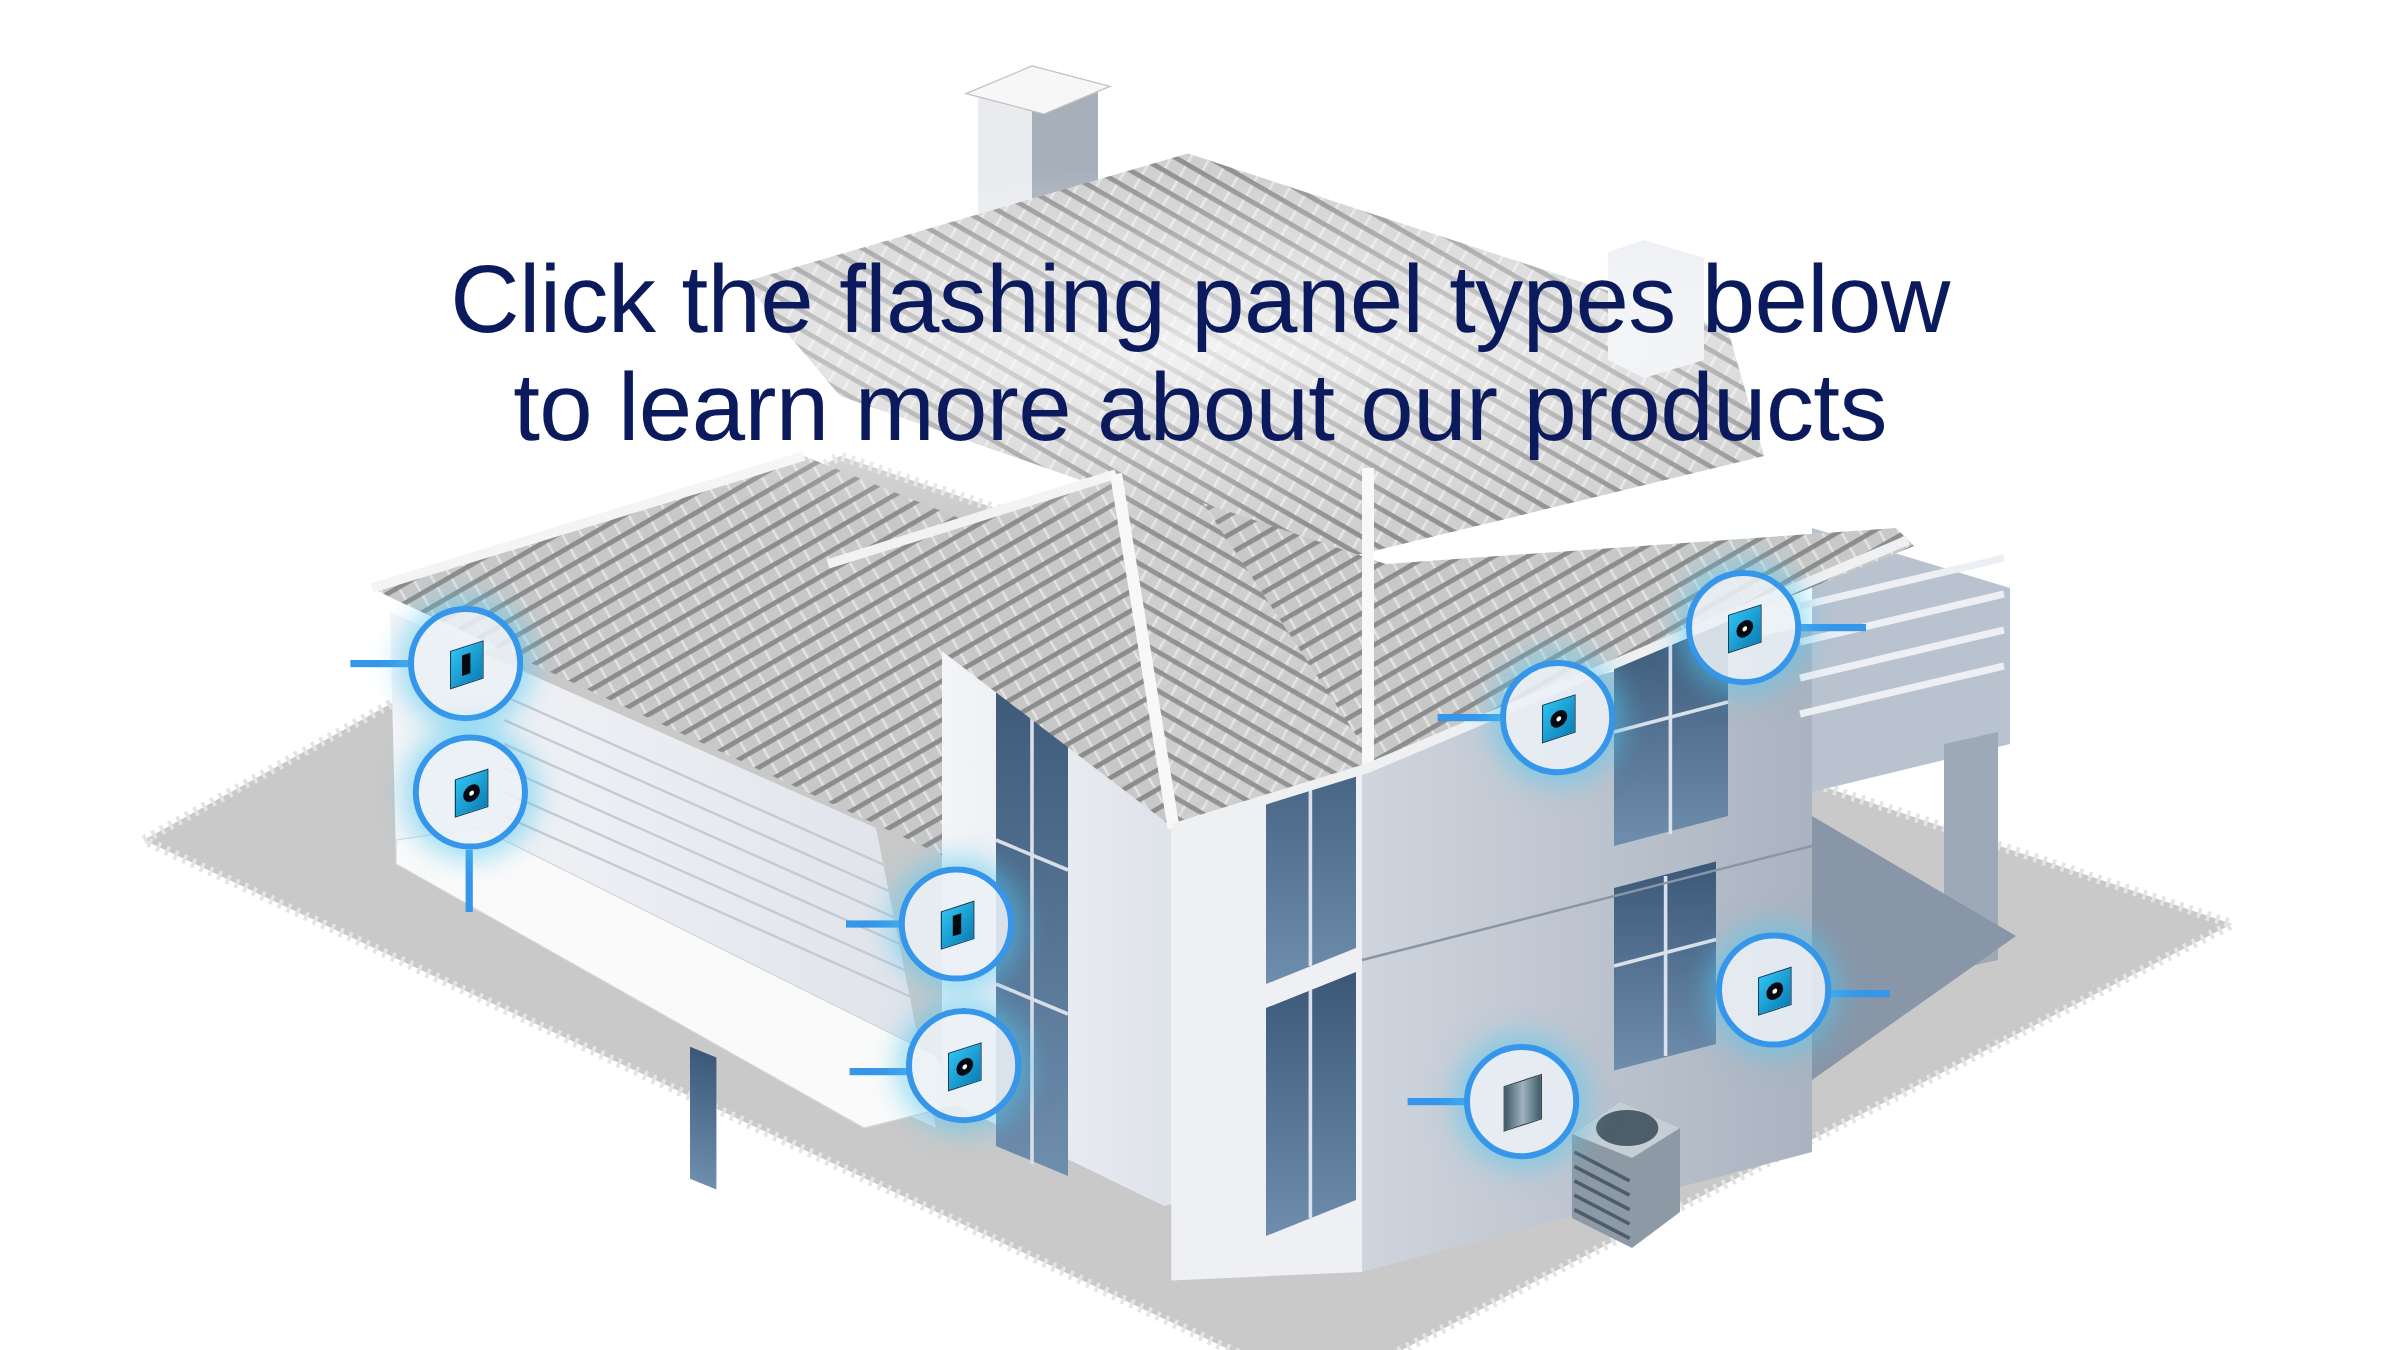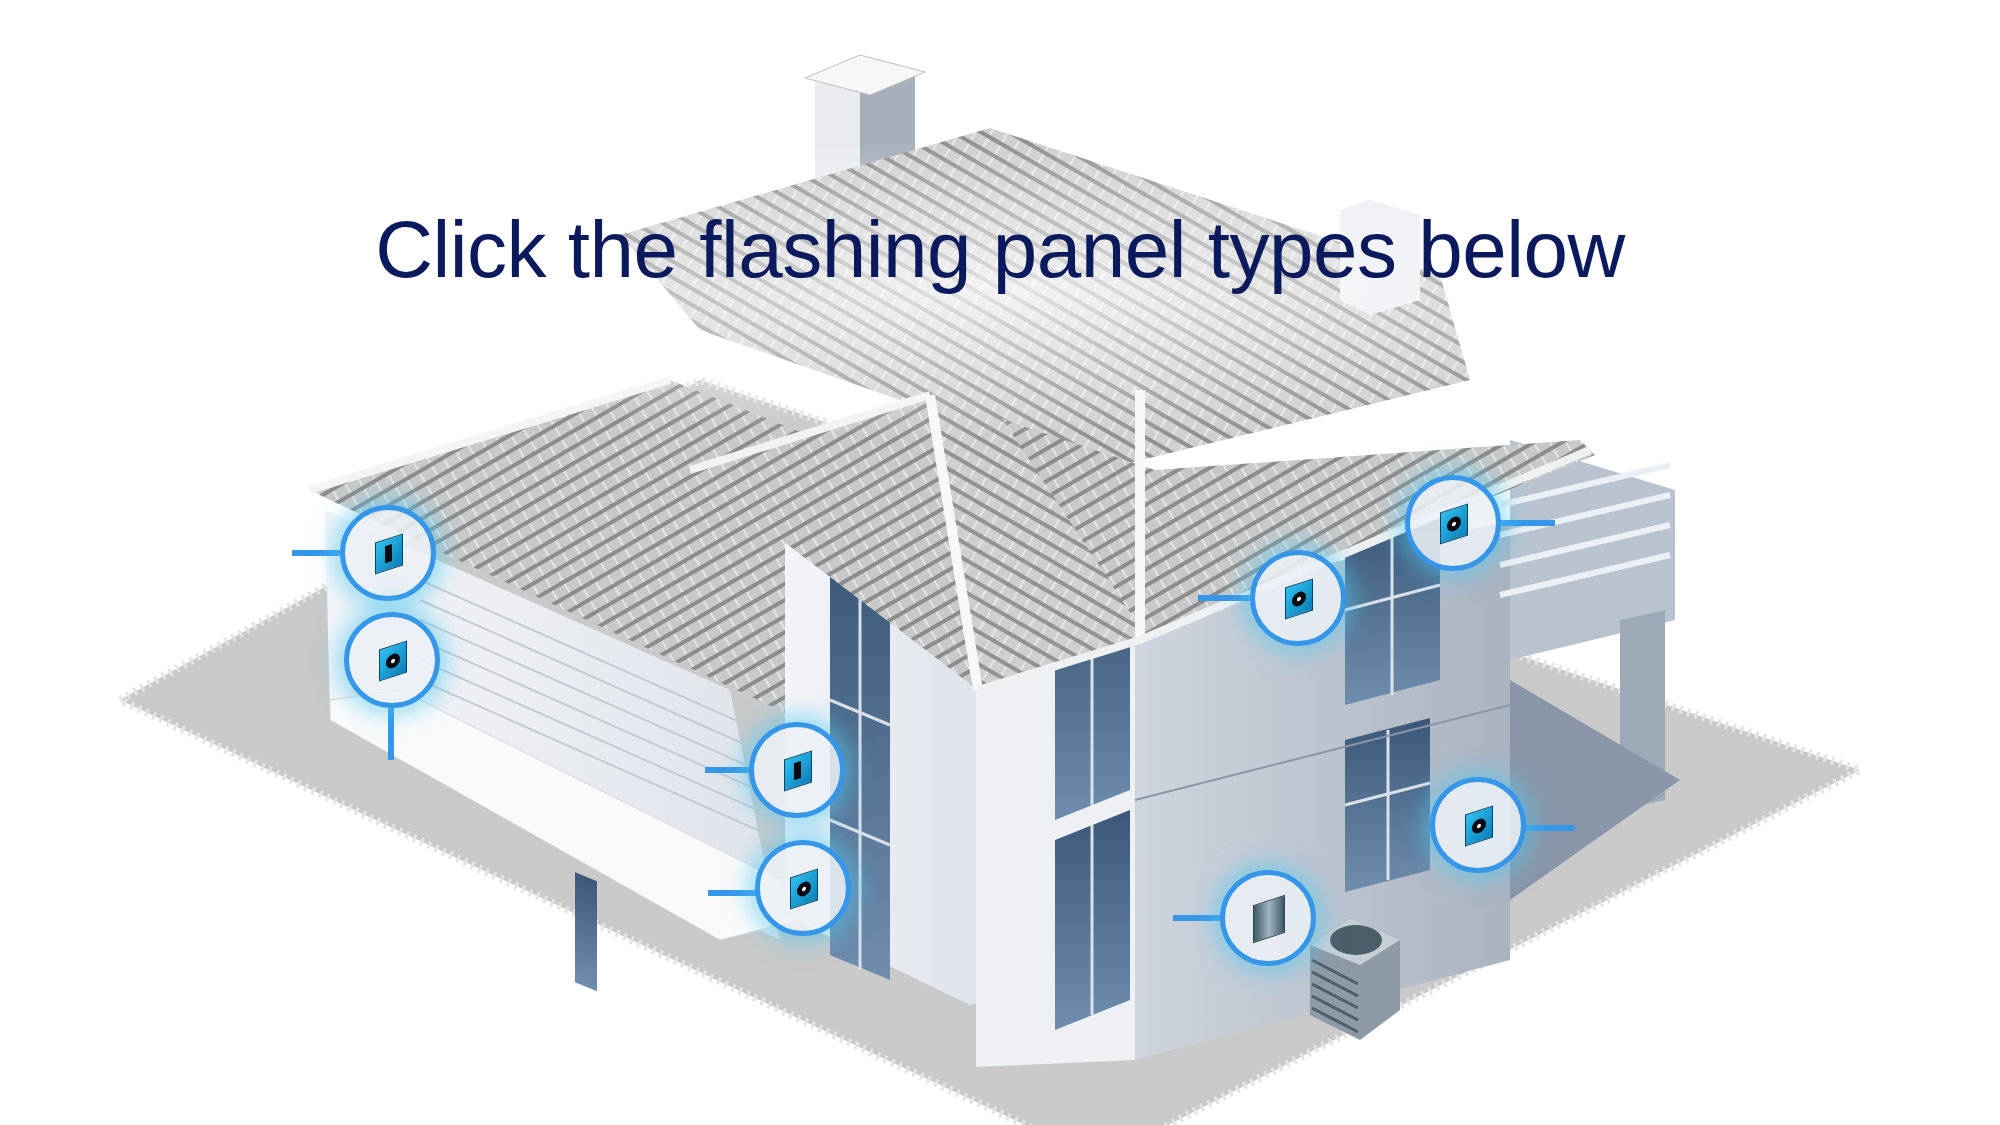--- a/index.html
+++ b/index.html
@@ -124,20 +124,21 @@
         <line x1="1312" y1="996" x2="1358" y2="1020"></line>
       <line x1="1312" y1="1008" x2="1358" y2="1032"></line>
     </g>
   </g>
 
   <ellipse cx="1000" cy="290" rx="760" ry="150" fill="url(#fade)"></ellipse>
 </svg>
 
 <div class="headline">
   <span>Click the flashing panel types below</span>
+  <span>to learn more about our products</span>
 </div>
 
 <div class="leader" style="left:292px;top:550px;width:48px;height:6px;"></div>
 <div class="leader" style="left:388px;top:708px;width:6px;height:52px;"></div>
 <div class="leader" style="left:705px;top:767px;width:46px;height:6px;"></div>
 <div class="leader" style="left:708px;top:890px;width:48px;height:6px;"></div>
 <div class="leader" style="left:1198px;top:595px;width:52px;height:6px;"></div>
 <div class="leader" style="left:1500px;top:520px;width:55px;height:6px;"></div>
 <div class="leader" style="left:1525px;top:825px;width:50px;height:6px;"></div>
 <div class="leader" style="left:1173px;top:915px;width:48px;height:6px;"></div>

